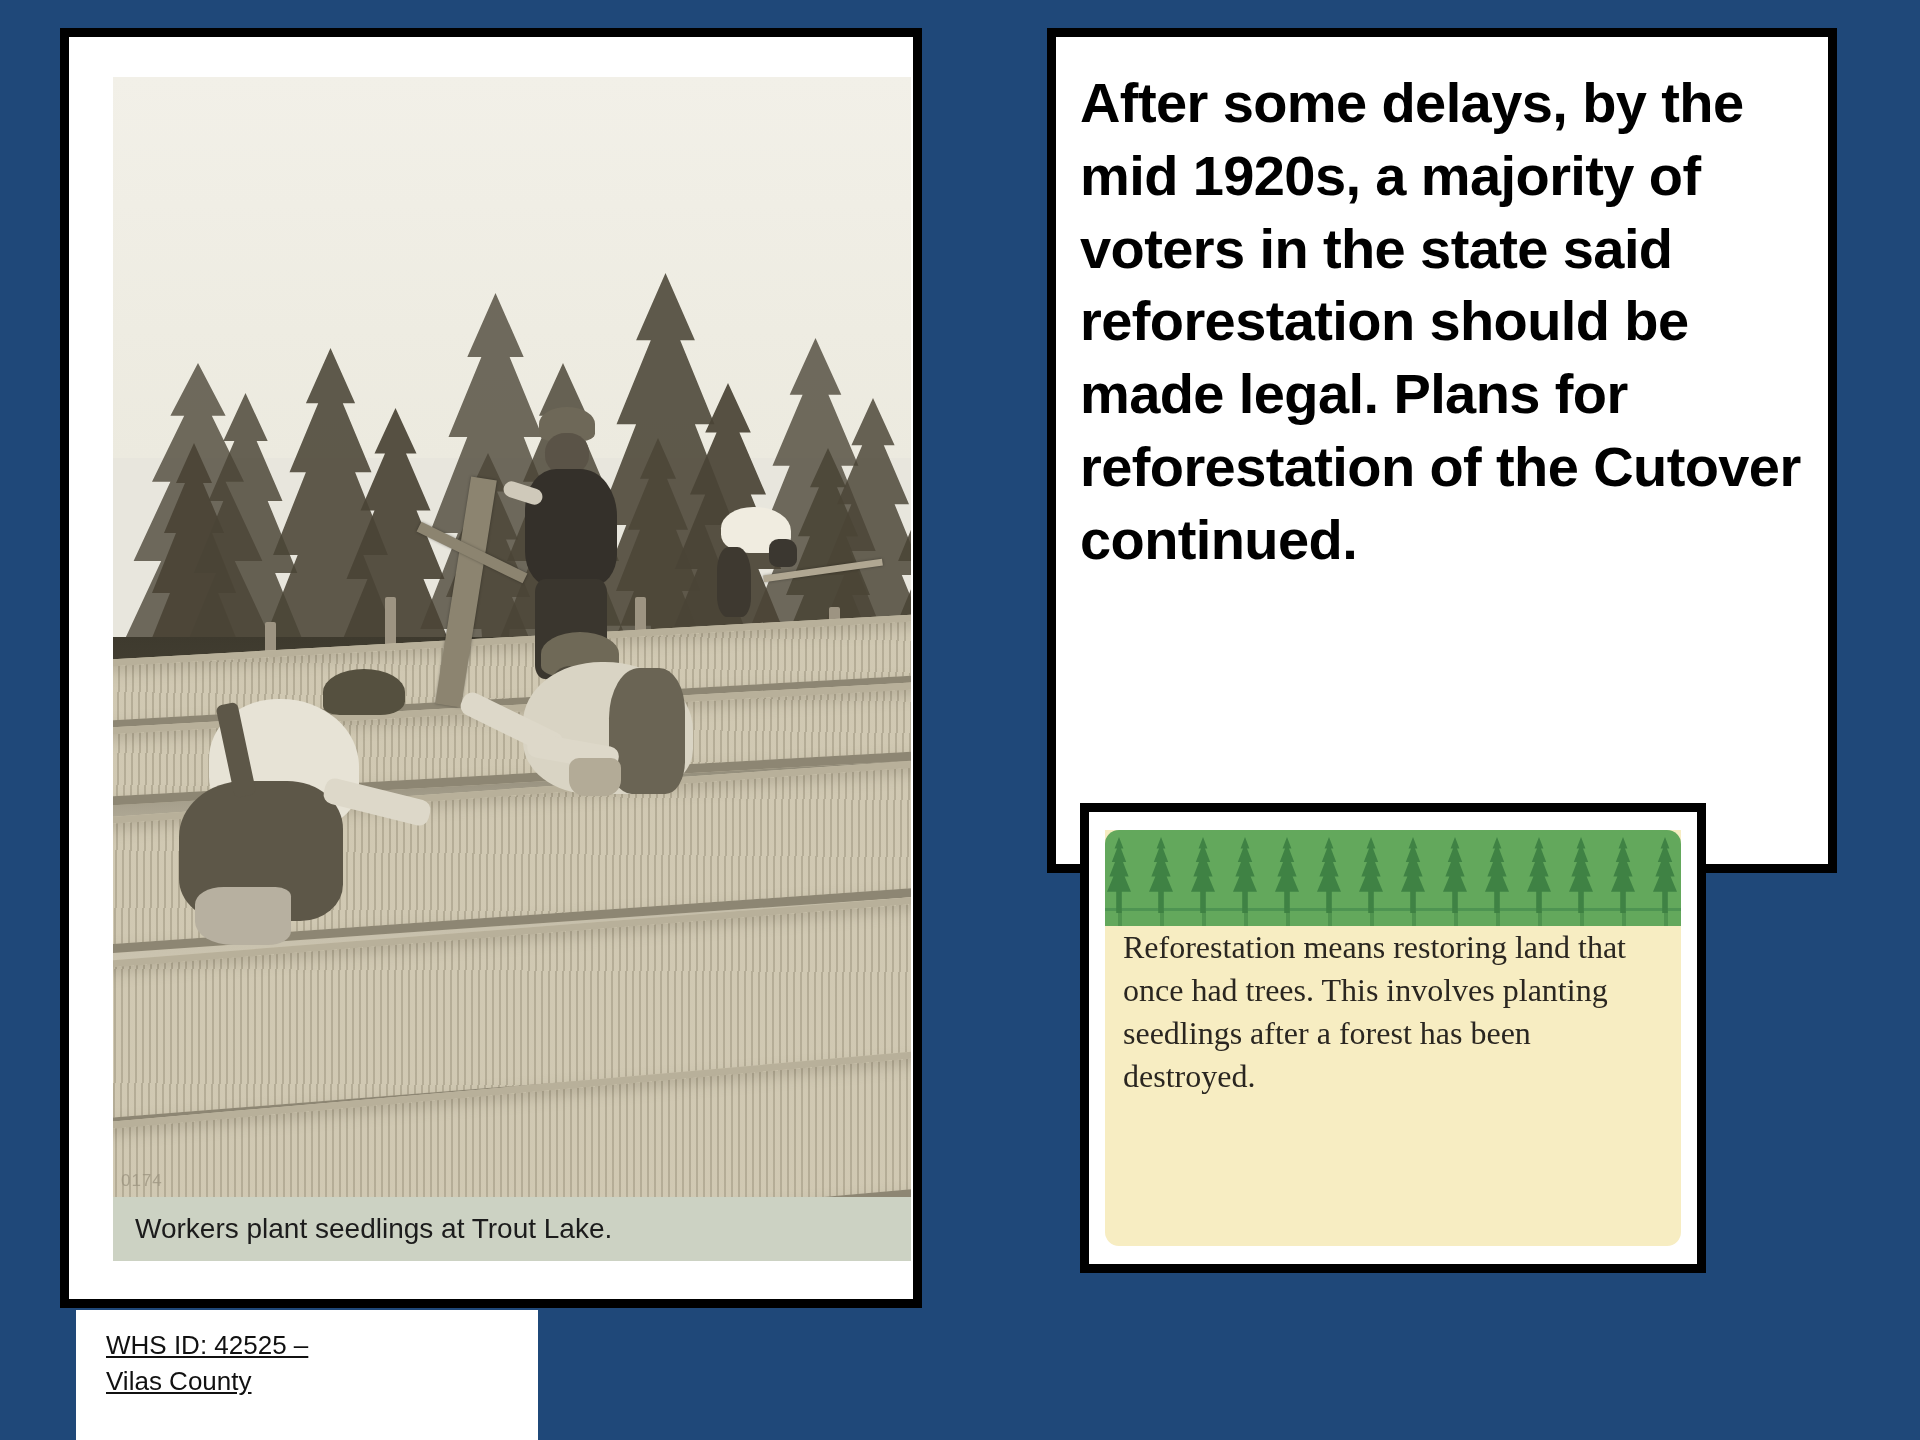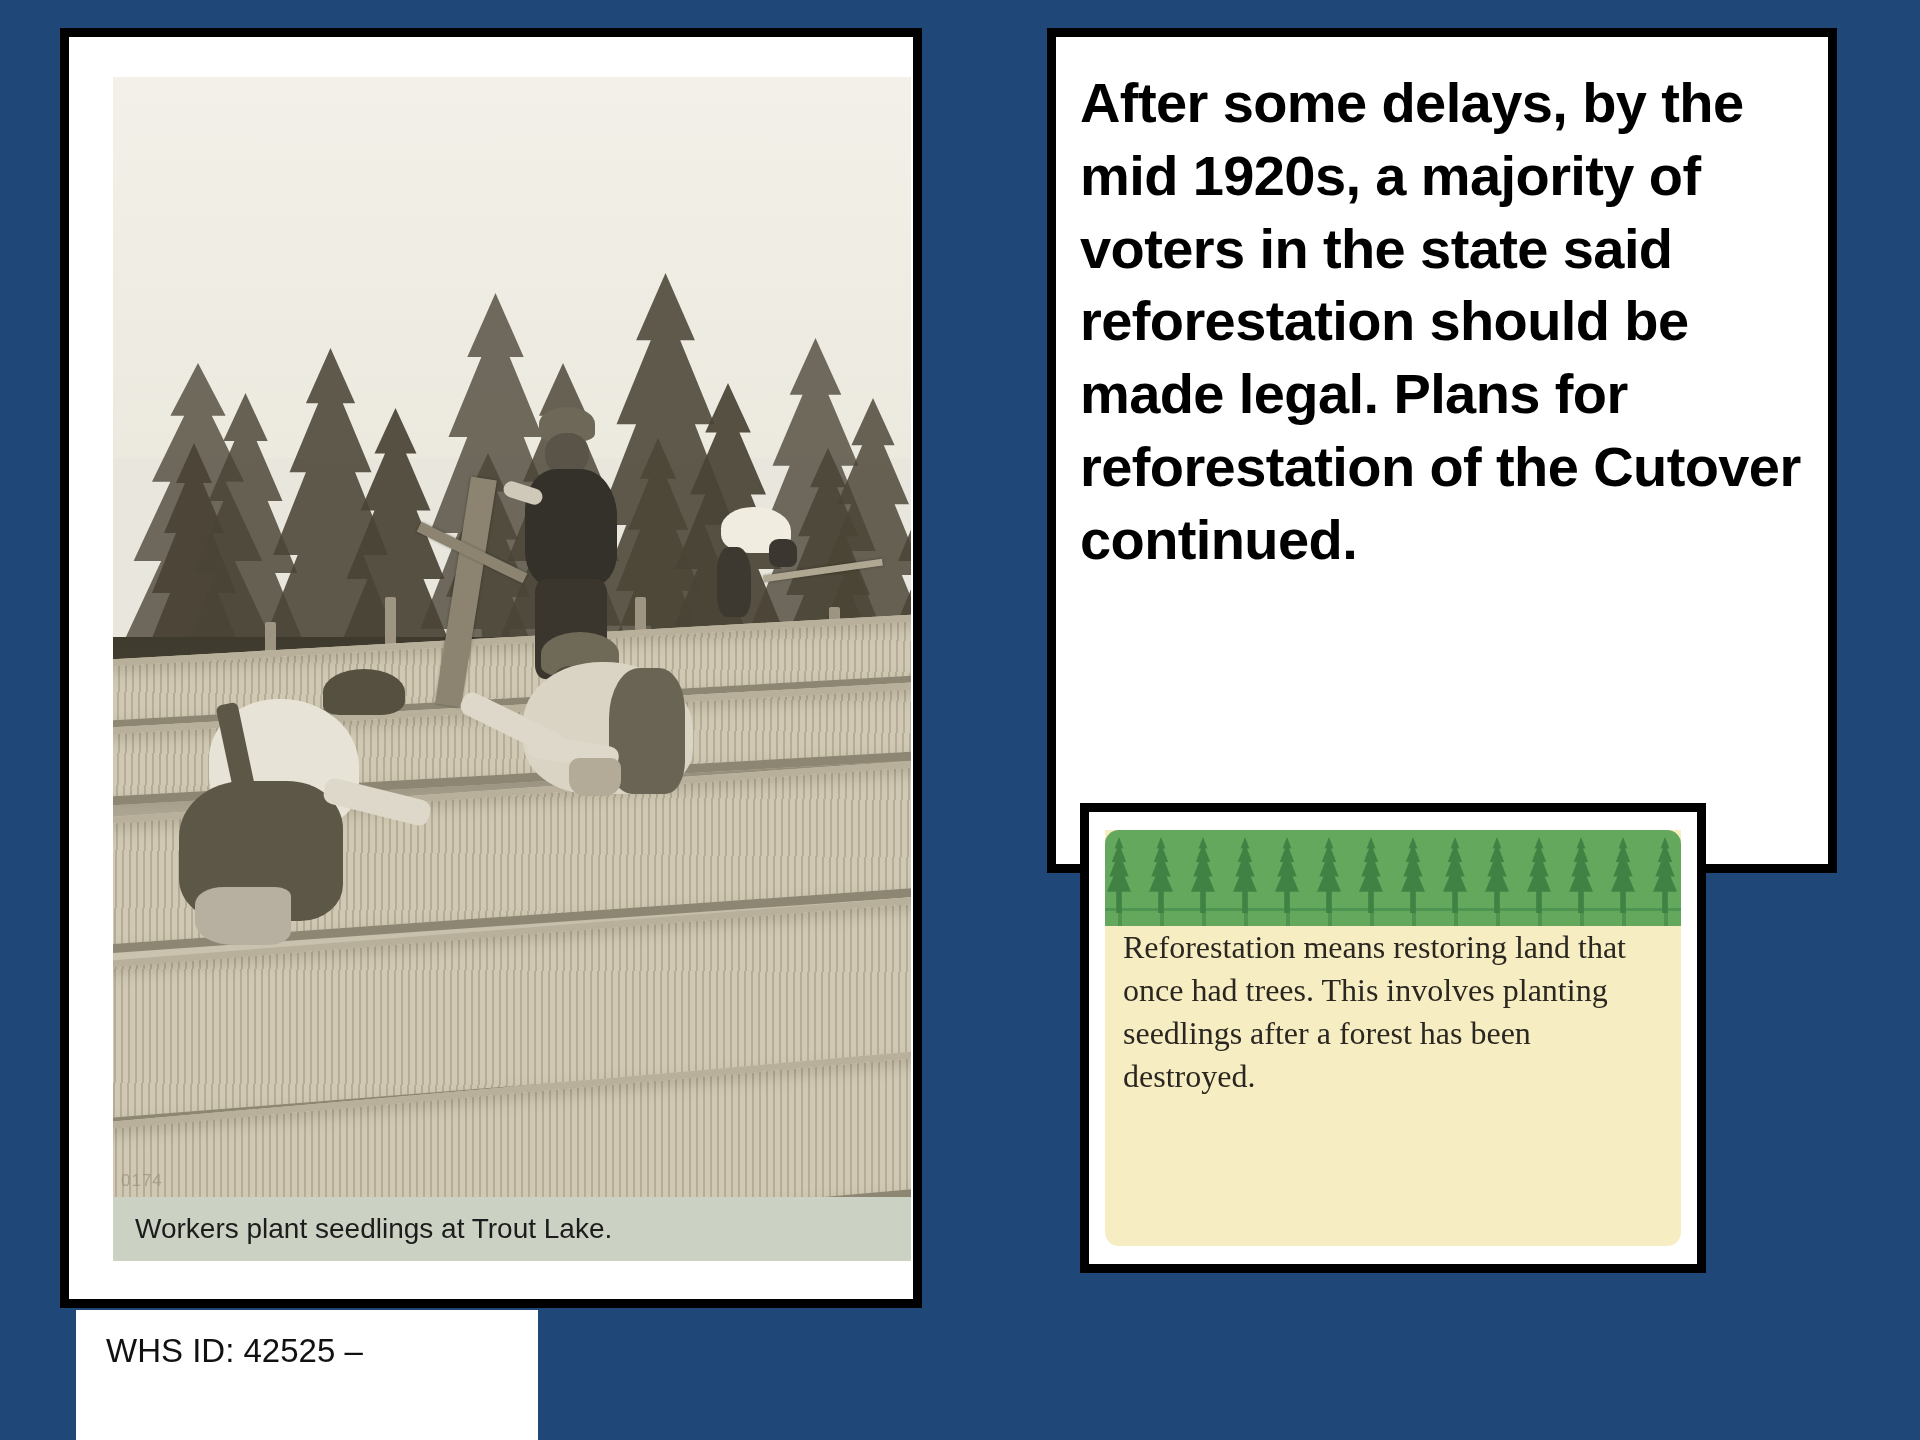--- a/index.html
+++ b/index.html
@@ -158,24 +158,25 @@
     position: absolute;
     left: 76px;
     top: 1310px;
     width: 462px;
     height: 130px;
     background: #ffffff;
     box-sizing: border-box;
     padding: 18px 0 0 30px;
   }
   #whs-box div {
-    font-size: 33px;
+    font-size: 26px;
     color: #111111;
     line-height: 1.38;
     font-family: "Liberation Sans", sans-serif;
+    text-decoration: underline;
   }
 
   
   #text-box {
     position: absolute;
     left: 1006px;
     top: 28px;
     width: 790px;
     height: 845px;
     background: #ffffff;
@@ -353,20 +354,21 @@
     </div>
 
     <div id="photo-caption">
       <span>Workers plant seedlings at Trout Lake.</span>
     </div>
   </div>
 </div>
 
 <div id="whs-box">
   <div>WHS ID: 42525 –</div>
+  <div>Vilas County</div>
 </div>
 
 <div id="text-box">
   <p>After some delays, by the mid 1920s, a majority of voters in the state said reforestation should be made legal. Plans for reforestation of the Cutover continued.</p>
 </div>
 
 <div id="info-box">
   <div id="info-card">
     <div id="tree-band">
         <div class="band-base"></div>

